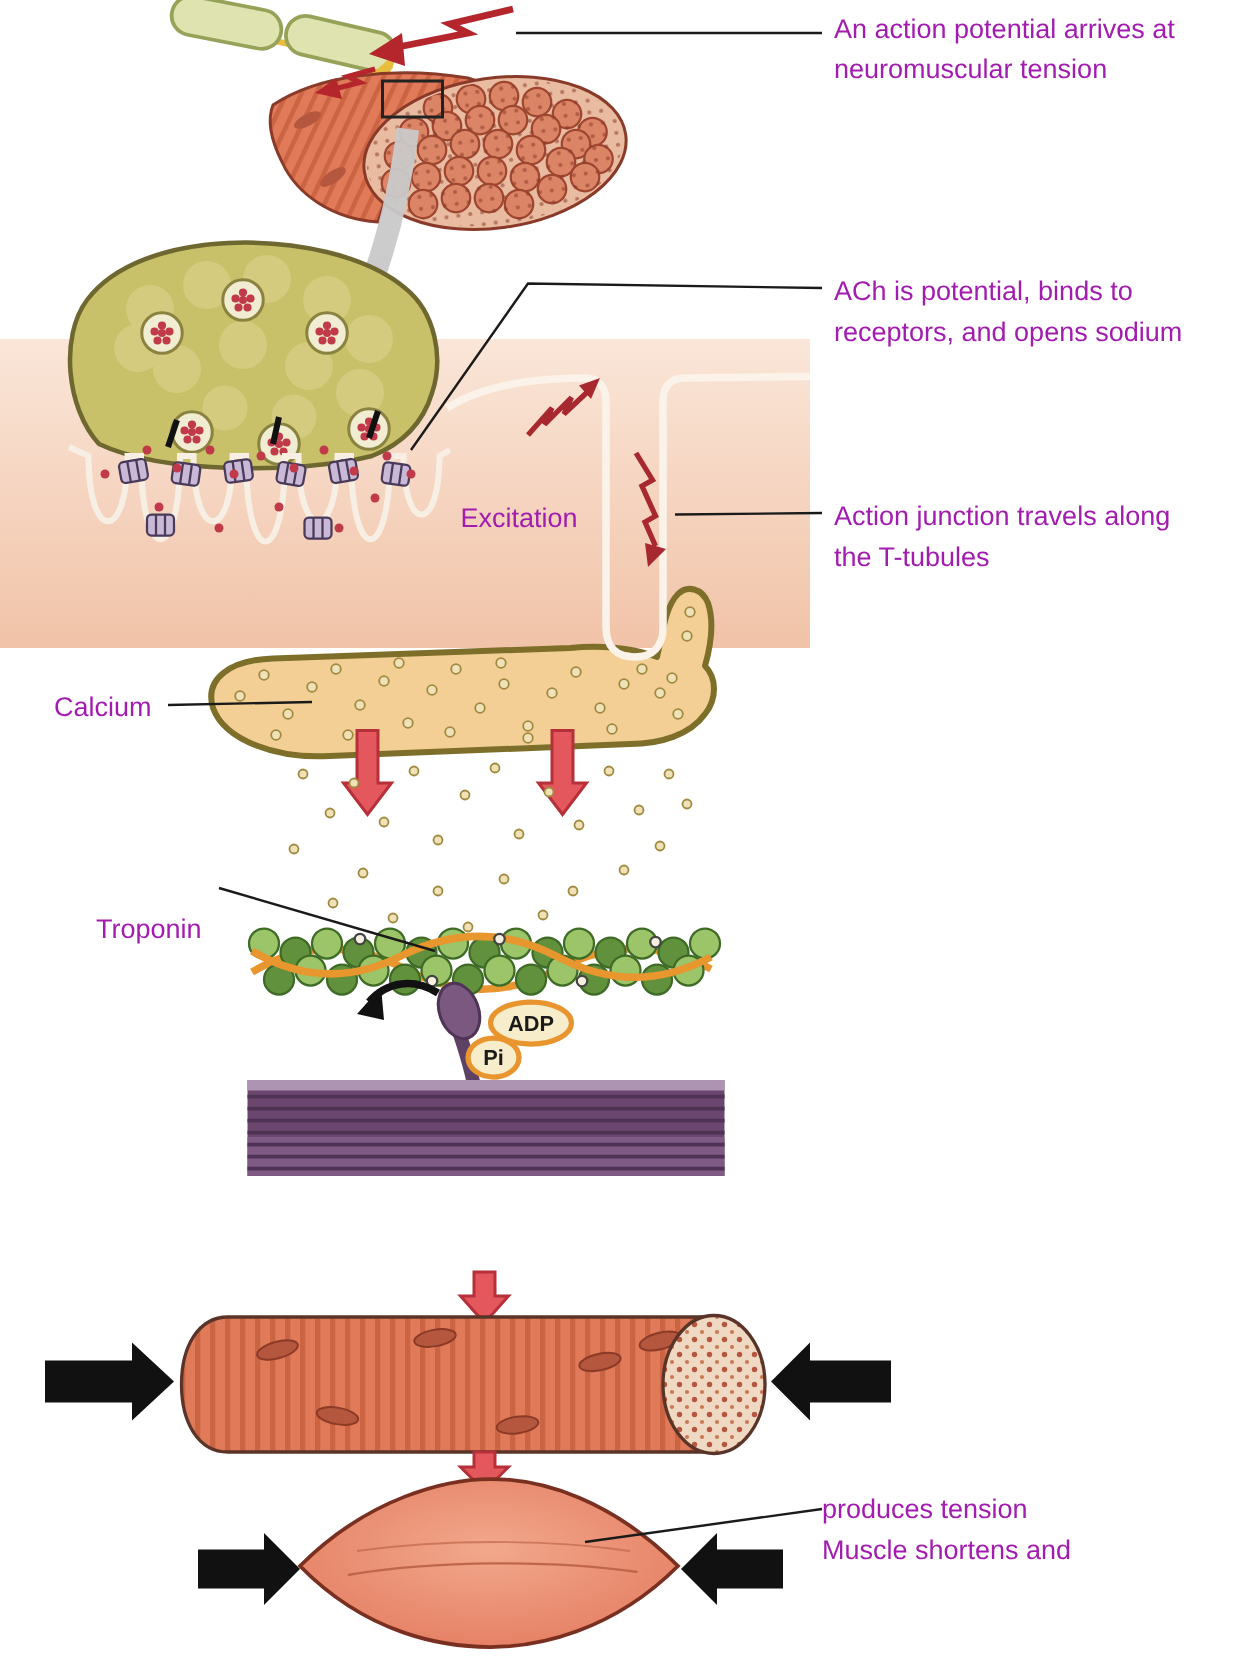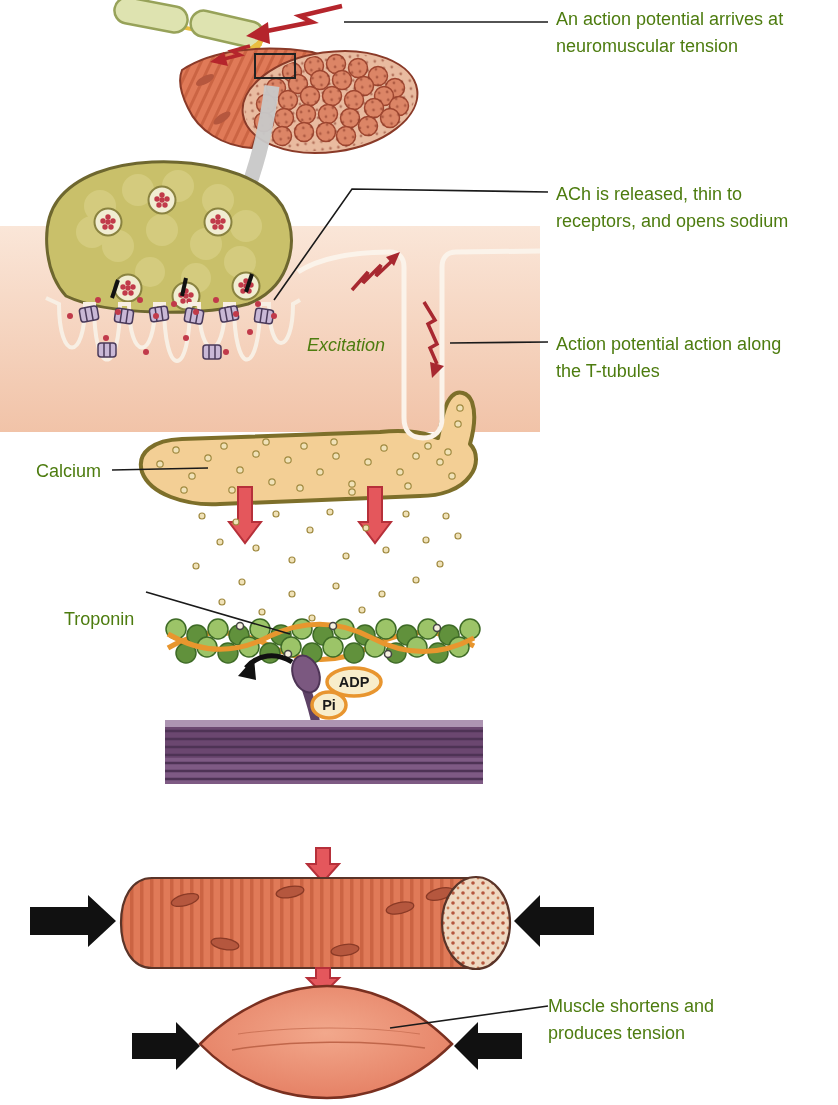--- a/index.html
+++ b/index.html
@@ -1,19 +1,19 @@
 <!DOCTYPE html>
 <html><head>
 <meta charset="utf-8">
 <style>
   * { margin:0; padding:0; box-sizing:border-box; }
   html,body { background:#fff; font-family:"Liberation Sans", sans-serif; }
   .stage { position:relative; width:838px; height:1105px; background:#fff; overflow:hidden; }
   .stage svg.art { position:absolute; left:0; top:0; }
-  .lbl { position:absolute; font-size:18px; line-height:27px; color:#4d7c0f; }
+  .lbl { position:absolute; font-size:18px; line-height:27px; color:#a21caf; }
   .lbl div { white-space:nowrap; }
   .lbl.center { text-align:center; }
   .svg-badge-text { font:bold 14.5px "Liberation Sans", sans-serif; fill:#1a1a1a; }
 </style>
 </head>
 <body>
 
 <div class="stage">
 
 <svg class="art" width="838" height="1105" viewBox="0 0 838 1105">
@@ -448,40 +448,40 @@
     <path d="M548,1006 L390,1028"></path>
   </g>
 </svg>
 
 <div class="lbl" style="left:556px; top:6px;">
   <div>An action potential arrives at</div>
   <div>neuromuscular tension</div>
 </div>
 
 <div class="lbl" style="left:556px; top:181px;">
-  <div>ACh is released, thin to</div>
+  <div>ACh is potential, binds to</div>
   <div>receptors, and opens sodium</div>
 </div>
 
 <div class="lbl" style="left:556px; top:331px;">
-  <div>Action potential action along</div>
+  <div>Action junction travels along</div>
   <div>the T-tubules</div>
 </div>
 
-<div class="lbl" style="left:307px; top:332px;font-style:italic;">
+<div class="lbl" style="left:307px; top:332px;">
   <div>Excitation</div>
 </div>
 
 <div class="lbl" style="left:36px; top:458px;">
   <div>Calcium</div>
 </div>
 
 <div class="lbl" style="left:64px; top:580px;margin-top:26px;">
   <div>Troponin</div>
 </div>
 
 
 <div class="lbl" style="left:548px; top:993px;">
+  <div>produces tension</div>
   <div>Muscle shortens and</div>
-  <div>produces tension</div>
 </div>
 
 </div>
 
 </body></html>

